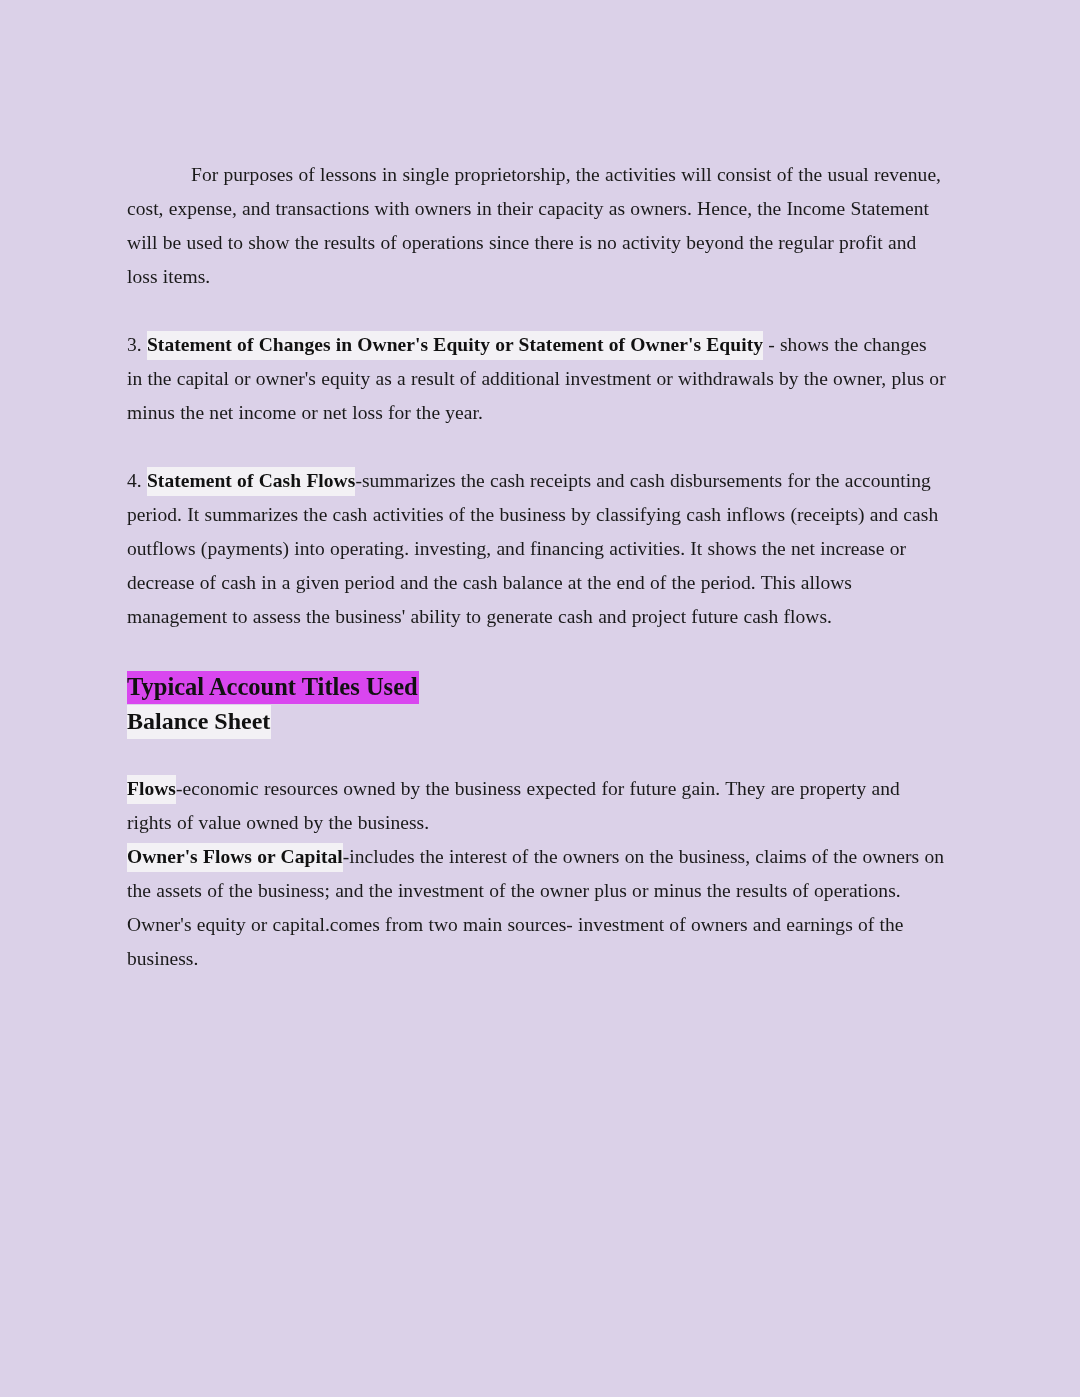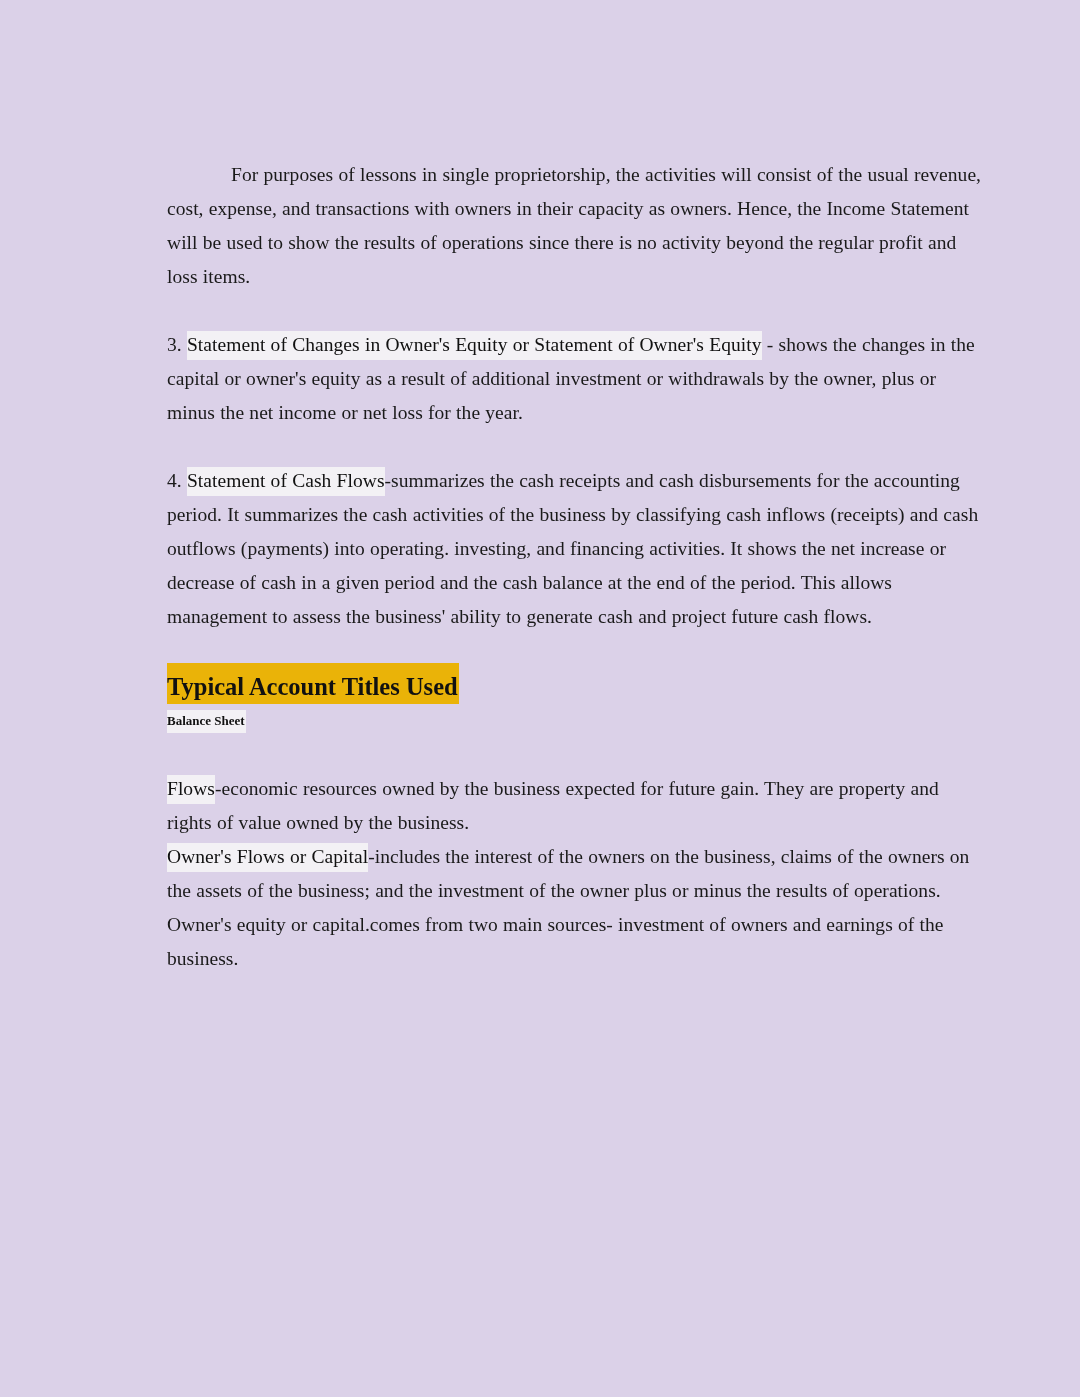--- a/index.html
+++ b/index.html
@@ -11,21 +11,20 @@
     height: 1397px;
     background: #dbd1e8;
     overflow: hidden;
     font-family: "Liberation Serif", "DejaVu Serif", serif;
     color: #1a1a1a;
   }
   .page {
     position: relative;
     width: 1000px;
     height: 1397px;
-    margin-left: 40px;
   }
   .content {
     position: absolute;
     left: 127px;
     top: 158px;
     width: 820px;
   }
   .p {
     font-size: 19.5px;
     line-height: 34px;
@@ -34,37 +33,37 @@
     word-spacing: 0.3px;
   }
   .indent {
     text-indent: 64px;
   }
   .gap {
     height: 34px;
   }
   .hl {
     background: #f3f1f5;
-    font-weight: normal;
+    font-weight: bold;
     padding: 3px 0 5px 0;
     color: #111;
   }
   .heading {
     font-size: 24.5px;
     font-weight: bold;
     line-height: 34px;
     margin: 0;
     color: #111;
   }
   .heading .hl-peach {
-    background: #eab308;
-    padding: 10px 1px 4px 0;
+    background: #d946ef;
+    padding: 2px 1px 4px 0;
   }
   .subheading {
-    font-size: 13px;
+    font-size: 24px;
     font-weight: bold;
     line-height: 34px;
     margin: 0;
     color: #111;
   }
   .subheading .hl-white {
     background: #f3f1f5;
     padding: 3px 1px 5px 0;
   }
   .heading-block {

